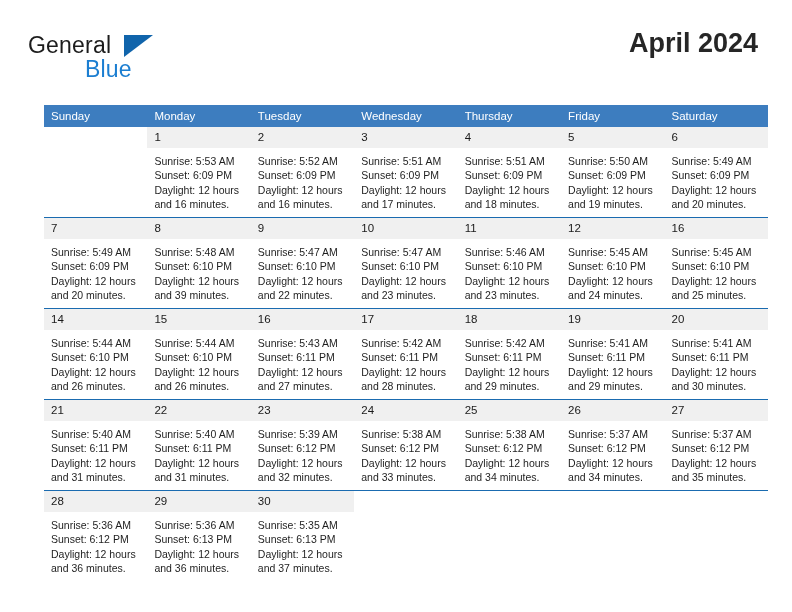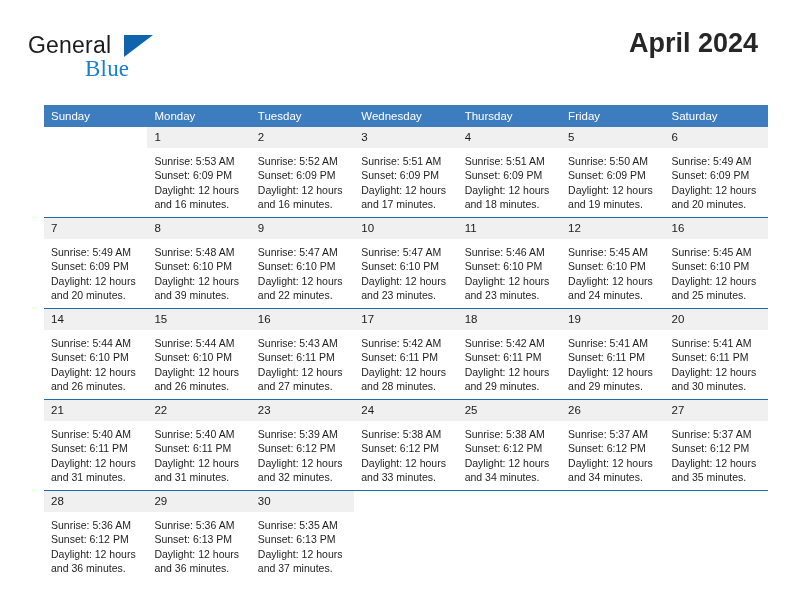--- a/index.html
+++ b/index.html
@@ -47,21 +47,21 @@
     color: #1c1c1c;
     font-family: "Liberation Sans", sans-serif;
   }
   .logo-blue {
     position: absolute;
     left: 57px;
     top: 24px;
     font-size: 23px;
     letter-spacing: 0.2px;
     color: #1b7ed1;
-    font-family: Liberation Serif, serif;
+    font-family: Liberation Sans, sans-serif;
   }
   .logo-tri {
     position: absolute;
     left: 96px;
     top: 3px;
     width: 0;
     height: 0;
     border-left: 29px solid #1064ab;
     border-bottom: 22px solid transparent;
   }

